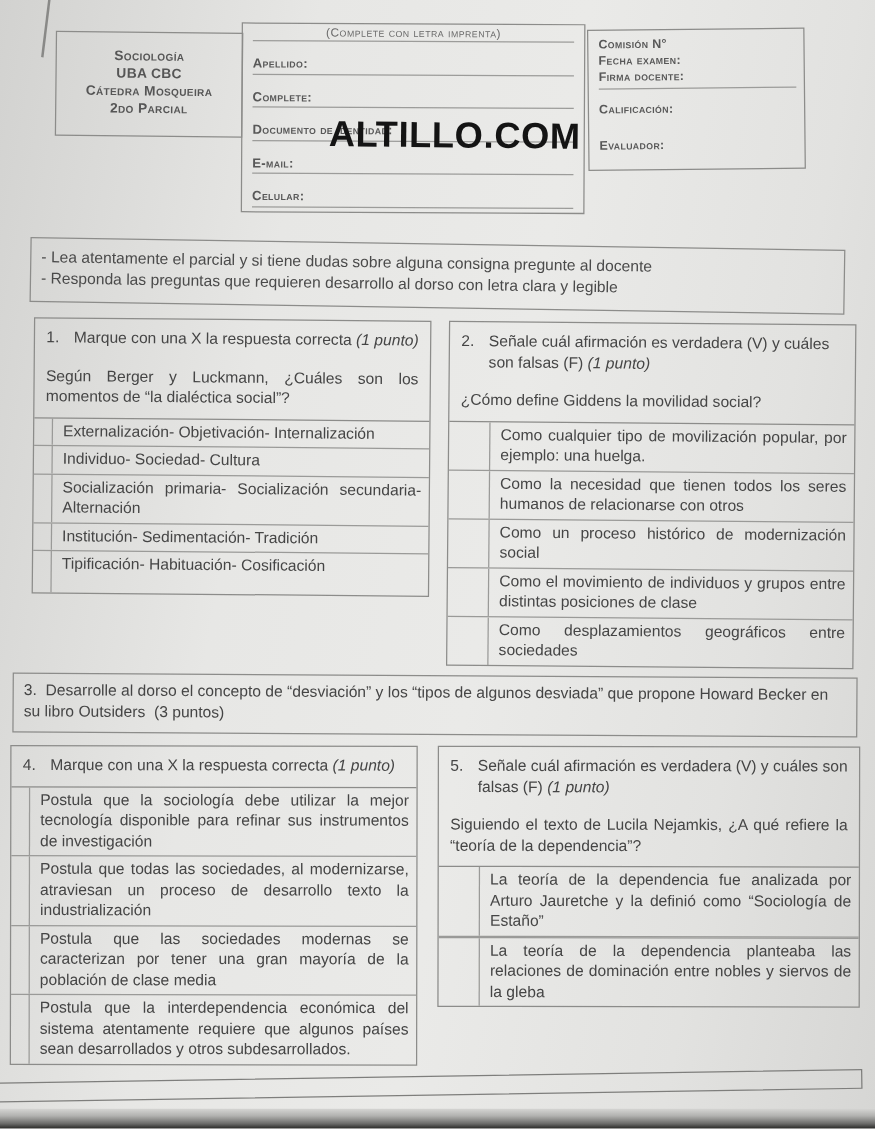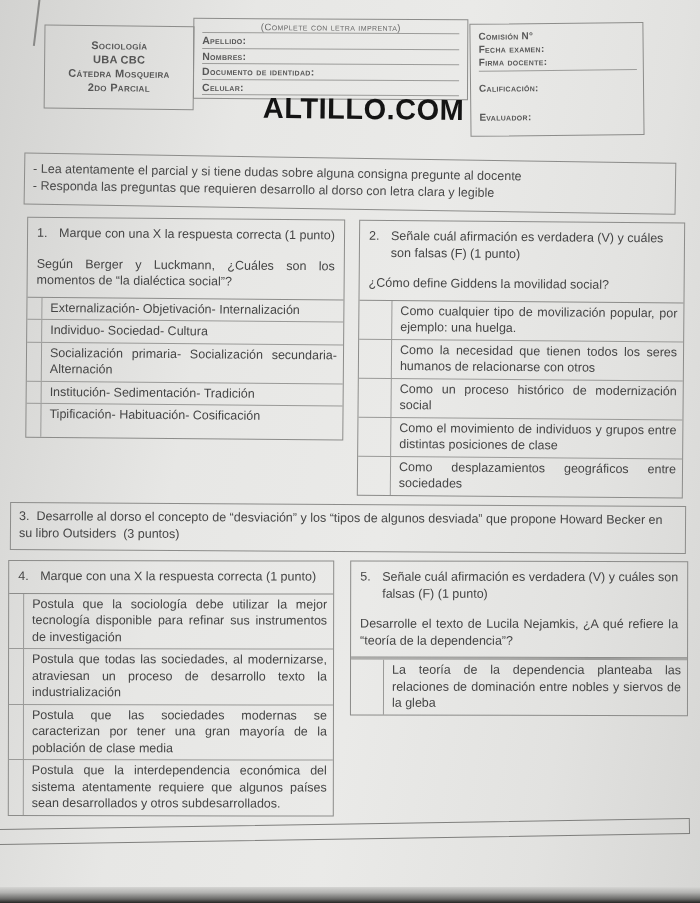--- a/index.html
+++ b/index.html
@@ -37,21 +37,21 @@
     letter-spacing:.3px;color:#565656;
   }
   .student-box{flex:1;padding:1px 8px 3px;margin-left:-1px;transform:rotate(-0.3deg);}
   .sb-title{
     text-align:center;font-variant:small-caps;font-size:9.5px;color:#6a6a6a;
     letter-spacing:.4px;border-bottom:1px solid #9c9c9a;padding:1px 0 0;
   }
   .f-row{
     border-bottom:1px solid #9c9c9a;
     font-variant:small-caps;font-weight:bold;font-size:10.5px;color:#585858;
-    letter-spacing:.3px;line-height:13.5px;padding-top:1px;
+    letter-spacing:.3px;line-height:13.5px;padding-top:12px;
   }
   .admin-box{
     width:156px;margin-left:2px;margin-top:2px;padding:5px 8px 12px;
     transform:rotate(-1.2deg);
     font-variant:small-caps;font-weight:bold;font-size:10px;color:#585858;
     letter-spacing:.3px;
   }
   .a-row{line-height:13px;}
   .a-divider{border-bottom:1px solid #9c9c9a;margin:2px -2px 10px 0;}
   .a-row.spaced{margin-top:16px;}
@@ -72,21 +72,21 @@
   .qrow2{display:flex;margin:10px 12px 0 8px;gap:16px;align-items:flex-start;}
   .qbox{border:1px solid #8c8c8a;font-size:12.5px;line-height:16.5px;color:#454545;}
   .qrow1 .qbox.left{width:316px;}
   .qrow1 .qbox.right{flex:1;}
   .qrow2 .qbox.left{width:324px;}
   .qrow2 .qbox.right{flex:1;}
   .q-pad{padding:7px 9px 8px 9px;}
   .q-head{display:flex;}
   .q-num{width:22px;flex:0 0 22px;}
   .q-prompt{flex:1;}
-  .q-points{}
+  .q-points{font-style:italic;}
   .q-body{margin-top:14px;text-align:justify;}
   .opt-table{border-top:1px solid #8c8c8a;}
   .opt-row{display:flex;border-bottom:1px solid #9a9a98;}
   .opt-row:last-child{border-bottom:none;}
   .opt-mark{flex:0 0 14px;border-right:1px solid #9a9a98;}
   .opt-mark.wide{flex:0 0 32px;}
   .opt-text{flex:1;padding:2px 6px 3px 8px;text-align:justify;}
 
   
   .q3box{
@@ -109,22 +109,23 @@
     <div class="box course-box">
       <div>Sociología</div>
       <div>UBA CBC</div>
       <div>Cátedra Mosqueira</div>
       <div>2do Parcial</div>
     </div>
 
     <div class="box student-box">
       <div class="sb-title">(Complete con letra imprenta)</div>
       <div class="f-row">Apellido:</div>
-      <div class="f-row">Nombres:</div>
+      <div class="f-row">Complete:</div>
       <div class="f-row">Documento de identidad:</div>
+      <div class="f-row">E-mail:</div>
       <div class="f-row">Celular:</div>
     </div>
 
     <div class="box admin-box">
       <div class="a-row">Comisión N°</div>
       <div class="a-row">Fecha examen:</div>
       <div class="a-row">Firma docente:</div>
       <div class="a-divider"></div>
       <div class="a-row">Calificación:</div>
       <div class="a-row spaced">Evaluador:</div>
@@ -242,25 +243,26 @@
       </div>
     </div>
 
     <div class="qbox right">
       <div class="q-pad">
         <div class="q-head">
           <span class="q-num">5.</span>
           <span class="q-prompt"><span>Señale cuál afirmación es verdadera (V) y cuáles son falsas (F)</span>
             <span class="q-points">(1 punto)</span></span>
         </div>
-        <div class="q-body">Desarrolle el texto de Lucila Nejamkis, ¿A qué refiere la “teoría de la dependencia”?</div>
-      </div>
-      <div class="opt-table">
-        <div class="opt-row">
-          <div class="opt-mark wide"></div>
+        <div class="q-body">Siguiendo el texto de Lucila Nejamkis, ¿A qué refiere la “teoría de la dependencia”?</div>
+      </div>
+      <div class="opt-table">
+        <div class="opt-row">
+          <div class="opt-mark wide"></div>
+          <div class="opt-text">La teoría de la dependencia fue analizada por Arturo Jauretche y la definió como “Sociología de Estaño”</div>
         </div>
         <div class="opt-row">
           <div class="opt-mark wide"></div>
         </div>
         <div class="opt-row">
           <div class="opt-mark wide"></div>
           <div class="opt-text">La teoría de la dependencia planteaba las relaciones de dominación entre nobles y siervos de la gleba</div>
         </div>
       </div>
     </div>

